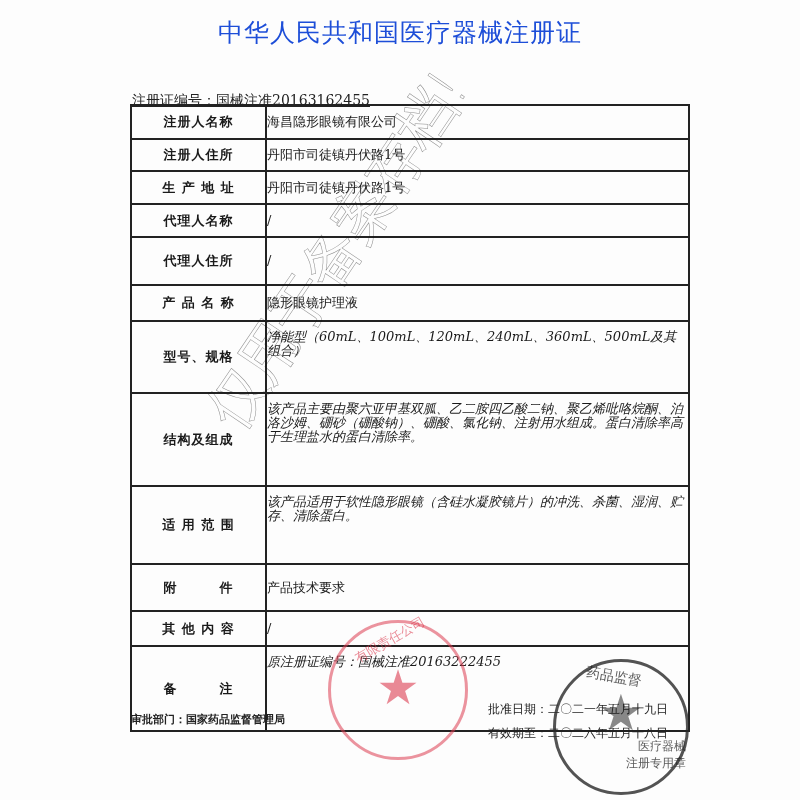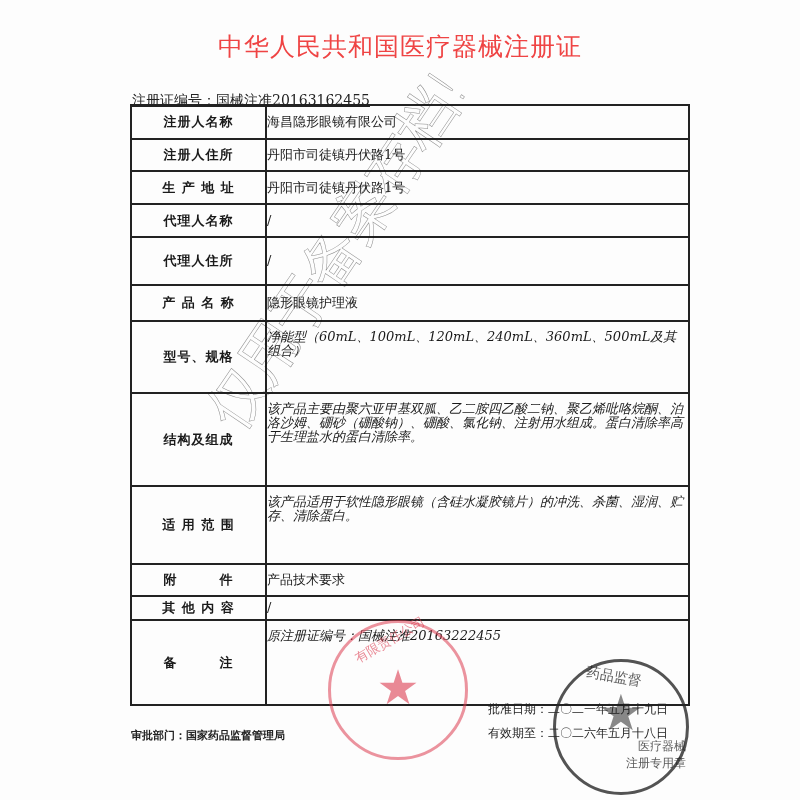--- a/index.html
+++ b/index.html
@@ -3,23 +3,23 @@
   <meta charset="utf-8">
   <style>
     html, body { margin: 0; padding: 0; }
     body {
       width: 800px; height: 800px; position: relative; overflow: hidden;
       background: #fdfdfd;
       font-family: "DejaVu Serif", "Liberation Serif", serif;
       color: #1a1a1a;
     }
     .title {
-      position: absolute; left: 0; top: 30px; width: 800px; text-align: center;
+      position: absolute; left: 0; top: 16px; width: 800px; text-align: center;
       font-family: "DejaVu Sans", "Liberation Sans", sans-serif;
-      font-size: 25px; letter-spacing: 1px; color: #ef4444;
+      font-size: 25px; letter-spacing: 1px; color: #1d4ed8;
     }
     .reg-no {
       position: absolute; left: 132px; top: 92px;
       font-size: 14px; color: #222;
       text-decoration: underline;
     }
     table.cert {
       position: absolute; left: 130px; top: 104px; width: 560px;
       border-collapse: collapse; table-layout: fixed;
     }
@@ -33,21 +33,21 @@
       font-family: "DejaVu Sans", "Liberation Sans", sans-serif;
       font-weight: bold; font-size: 15px; letter-spacing: 1px;
     }
     td.val {
       vertical-align: middle; padding-left: 8px; padding-right: 6px;
     }
     td.val.top { vertical-align: top; padding-top: 8px; font-style: italic; }
     .footer-dept {
       position: absolute; left: 131px; top: 712px;
       font-family: "DejaVu Sans", "Liberation Sans", sans-serif;
-      font-size: 11px; font-weight: bold; color: #222; margin-top: 16px;
+      font-size: 11px; font-weight: bold; color: #222;
     }
     .footer-dates {
       position: absolute; left: 488px; top: 697px;
       font-family: "DejaVu Sans", "Liberation Sans", sans-serif;
       font-size: 12px; color: #222; line-height: 24px;
     }
     .seal-red {
       position: absolute; left: 328px; top: 620px; width: 134px; height: 134px;
       border: 3px solid rgba(220,60,80,0.55); border-radius: 50%;
       color: rgba(220,60,80,0.6);
@@ -129,25 +129,25 @@
     <td class="val top">净能型（60mL、100mL、120mL、240mL、360mL、500mL及其组合）</td>
   </tr>
   <tr style="height:93px">
     <td class="lbl">结构及组成</td>
     <td class="val top">该产品主要由聚六亚甲基双胍、乙二胺四乙酸二钠、聚乙烯吡咯烷酮、泊洛沙姆、硼砂（硼酸钠）、硼酸、氯化钠、注射用水组成。蛋白清除率高于生理盐水的蛋白清除率。</td>
   </tr>
   <tr style="height:78px">
     <td class="lbl">适 用 范 围</td>
     <td class="val top">该产品适用于软性隐形眼镜（含硅水凝胶镜片）的冲洗、杀菌、湿润、贮存、清除蛋白。</td>
   </tr>
-  <tr style="height:32px">
+  <tr style="height:47px">
     <td class="lbl">附　　　件</td>
     <td class="val">产品技术要求</td>
   </tr>
-  <tr style="height:24px">
+  <tr style="height:35px">
     <td class="lbl">其 他 内 容</td>
     <td class="val">/</td>
   </tr>
   <tr style="height:85px">
     <td class="lbl">备　　　注</td>
     <td class="val top">原注册证编号：国械注准20163222455</td>
   </tr>
 </tbody>
   </table>
 

